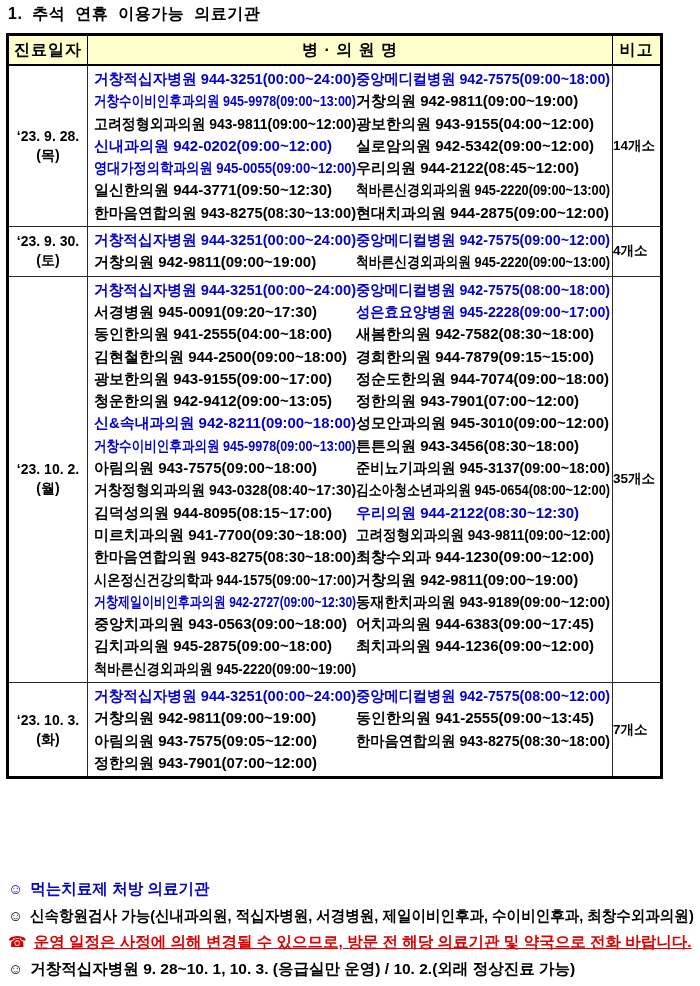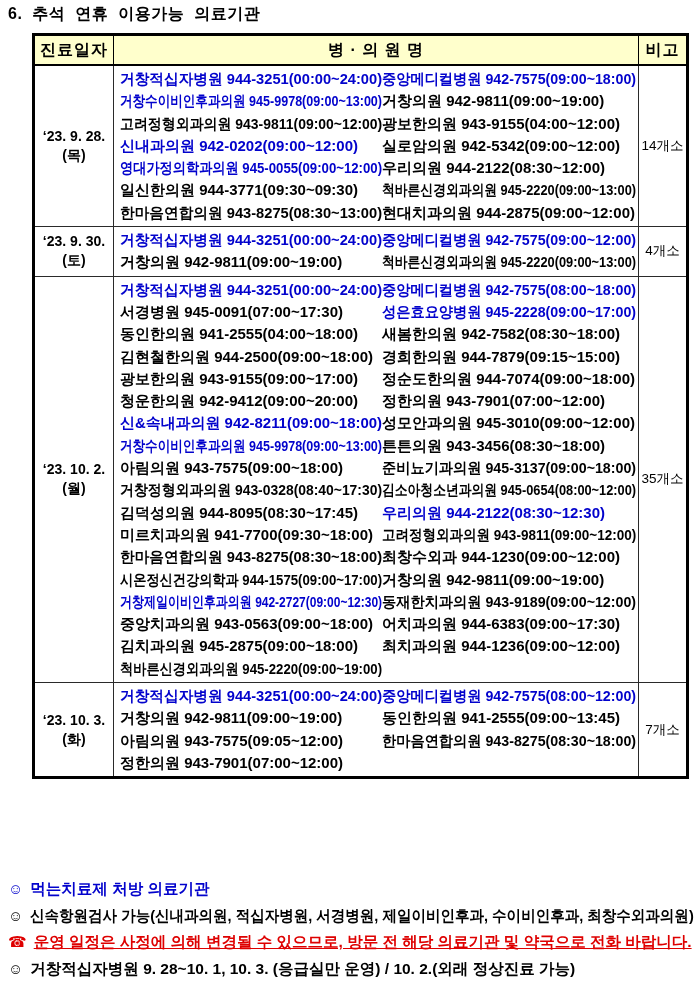--- a/index.html
+++ b/index.html
@@ -5,56 +5,56 @@
   html,body{margin:0;padding:0;}
   body{
     width:700px;height:986px;position:relative;background:#fff;color:#000;
     font-family:"Liberation Sans","DejaVu Sans",sans-serif;overflow:hidden;
   }
   .page-title{
     position:absolute;left:8px;top:4px;font-size:16px;font-weight:700;
     word-spacing:5px;letter-spacing:.5px;white-space:nowrap;
   }
   table.sched{
-    position:absolute;left:32px;top:33px;width:654px;
+    position:absolute;left:6px;top:33px;width:654px;
     border-collapse:collapse;table-layout:fixed;border:3px solid #000;padding-left:36px;
   }
   table.sched th{
     background:var(--hdr-bg,#FFFFCC);border:1.5px solid #000;border-bottom:2.5px solid #000;
     height:28px;font-size:16px;font-weight:700;padding:0;letter-spacing:1px;
   }
   table.sched td{border:1.2px solid #2a2a2a;padding:0;vertical-align:middle;}
   tbody tr:nth-child(1){height:158px;}
   tbody tr:nth-child(2){height:39px;}
   tbody tr:nth-child(3){height:49px;}
   tbody tr:nth-child(4){height:39px;}
   tbody tr:nth-child(5){height:423px;}
   tbody tr:nth-child(6){height:96px;}
   .date-cell{text-align:center;font-weight:700;font-size:14px;line-height:19px;white-space:nowrap;}
   .date-cell.red{color:var(--red,#DE0000);}
-  .note-cell{text-align:center;font-weight:400;font-size:13.5px;white-space:nowrap;}
+  .note-cell{font-weight:700;font-size:13.5px;white-space:nowrap;}
   .cols{display:flex;padding:2px 2px 2px 6px;}
   .col{display:flex;flex-direction:column;min-width:0;}
   .col.left{flex:0 0 262px;width:262px;}
   .col.right{flex:1 1 auto;}
   .entry{line-height:22.3px;font-size:15px;font-weight:600;white-space:nowrap;overflow:visible;}
   .entry.blue{color:var(--blue,#0202CC);}
   .fit{display:inline-block;transform-origin:0 50%;white-space:nowrap;}
   .footer{position:absolute;left:8px;top:876px;width:686px;}
   .fline{display:flex;align-items:baseline;line-height:26.5px;font-size:15.5px;font-weight:700;white-space:nowrap;}
   .fline .icon{flex:0 0 auto;margin-right:7px;font-size:15px;}
   .fline .txt{flex:1 1 auto;min-width:0;}
   .fline.blue{color:var(--blue,#0202CC);}
   .fline.red{color:var(--red,#DE0000);}
   .fline.red .txt .fit{text-decoration:underline;}
 </style>
 </head>
 <body style="--blue: #0202CC; --red: #DE0000; --hdr-bg: #FFFFCC;">
 
-<div class="page-title">6. 추석 연휴 이용가능 의료기관</div>
+<div class="page-title">1. 추석 연휴 이용가능 의료기관</div>
 
 <table class="sched">
   <colgroup>
     <col style="width:80px">
       <col style="width:525px">
       <col style="width:49px">
   </colgroup>
   <thead>
     <tr>
       <th>진료일자</th>
@@ -69,29 +69,29 @@
           <div>(목)</div>
         </td>
         <td>
           <div class="cols">
             <div class="col left">
               <div class="entry blue"><span class="fit" style="transform: scaleX(0.977612);">거창적십자병원 944-3251(00:00~24:00)</span></div>
               <div class="entry blue"><span class="fit" style="transform: scaleX(0.837061);">거창수이비인후과의원 945-9978(09:00~13:00)</span></div>
               <div class="entry"><span class="fit" style="transform: scaleX(0.929078);">고려정형외과의원 943-9811(09:00~12:00)</span></div>
               <div class="entry blue"><span class="fit">신내과의원 942-0202(09:00~12:00)</span></div>
               <div class="entry blue"><span class="fit" style="transform: scaleX(0.879195);">영대가정의학과의원 945-0055(09:00~12:00)</span></div>
-              <div class="entry"><span class="fit">일신한의원 944-3771(09:30~09:30)</span></div>
+              <div class="entry"><span class="fit">일신한의원 944-3771(09:50~12:30)</span></div>
               <div class="entry"><span class="fit" style="transform: scaleX(0.977612);">한마음연합의원 943-8275(08:30~13:00)</span></div>
             </div>
             <div class="col right">
               <div class="entry blue"><span class="fit" style="transform: scaleX(0.947761);">중앙메디컬병원 942-7575(09:00~18:00)</span></div>
               <div class="entry"><span class="fit">거창의원 942-9811(09:00~19:00)</span></div>
               <div class="entry"><span class="fit">광보한의원 943-9155(04:00~12:00)</span></div>
               <div class="entry"><span class="fit">실로암의원 942-5342(09:00~12:00)</span></div>
-              <div class="entry"><span class="fit">우리의원 944-2122(08:30~12:00)</span></div>
+              <div class="entry"><span class="fit">우리의원 944-2122(08:45~12:00)</span></div>
               <div class="entry"><span class="fit" style="transform: scaleX(0.852349);">척바른신경외과의원 945-2220(09:00~13:00)</span></div>
               <div class="entry"><span class="fit">현대치과의원 944-2875(09:00~12:00)</span></div>
             </div>
           </div>
         </td>
         <td class="note-cell">14개소</td>
       </tr>
       <tr>
         <td class="date-cell">
           <div>‘23. 9. 30.</div>
@@ -113,30 +113,30 @@
       </tr>
       <tr>
         <td class="date-cell">
           <div>‘23. 10. 2.</div>
           <div>(월)</div>
         </td>
         <td>
           <div class="cols">
             <div class="col left">
               <div class="entry blue"><span class="fit" style="transform: scaleX(0.977612);">거창적십자병원 944-3251(00:00~24:00)</span></div>
-              <div class="entry"><span class="fit">서경병원 945-0091(07:00~17:30)</span></div>
+              <div class="entry"><span class="fit">서경병원 945-0091(09:20~17:30)</span></div>
               <div class="entry"><span class="fit">동인한의원 941-2555(04:00~18:00)</span></div>
               <div class="entry"><span class="fit">김현철한의원 944-2500(09:00~18:00)</span></div>
               <div class="entry"><span class="fit">광보한의원 943-9155(09:00~17:00)</span></div>
-              <div class="entry"><span class="fit">청운한의원 942-9412(09:00~20:00)</span></div>
+              <div class="entry"><span class="fit">청운한의원 942-9412(09:00~13:05)</span></div>
               <div class="entry blue"><span class="fit" style="transform: scaleX(0.996198);">신&amp;속내과의원 942-8211(09:00~18:00)</span></div>
               <div class="entry blue"><span class="fit" style="transform: scaleX(0.837061);">거창수이비인후과의원 945-9978(09:00~13:00)</span></div>
               <div class="entry"><span class="fit">아림의원 943-7575(09:00~18:00)</span></div>
               <div class="entry"><span class="fit" style="transform: scaleX(0.925795);">거창정형외과의원 943-0328(08:40~17:30)</span></div>
-              <div class="entry"><span class="fit">김덕성의원 944-8095(08:30~17:45)</span></div>
+              <div class="entry"><span class="fit">김덕성의원 944-8095(08:15~17:00)</span></div>
               <div class="entry"><span class="fit">미르치과의원 941-7700(09:30~18:00)</span></div>
               <div class="entry"><span class="fit" style="transform: scaleX(0.977612);">한마음연합의원 943-8275(08:30~18:00)</span></div>
               <div class="entry"><span class="fit" style="transform: scaleX(0.879195);">시온정신건강의학과 944-1575(09:00~17:00)</span></div>
               <div class="entry blue"><span class="fit" style="transform: scaleX(0.79878);">거창제일이비인후과의원 942-2727(09:00~12:30)</span></div>
               <div class="entry"><span class="fit">중앙치과의원 943-0563(09:00~18:00)</span></div>
               <div class="entry"><span class="fit">김치과의원 945-2875(09:00~18:00)</span></div>
               <div class="entry"><span class="fit" style="transform: scaleX(0.879195);">척바른신경외과의원 945-2220(09:00~19:00)</span></div>
             </div>
             <div class="col right">
               <div class="entry blue"><span class="fit" style="transform: scaleX(0.947761);">중앙메디컬병원 942-7575(08:00~18:00)</span></div>
@@ -147,21 +147,21 @@
               <div class="entry"><span class="fit">정한의원 943-7901(07:00~12:00)</span></div>
               <div class="entry"><span class="fit">성모안과의원 945-3010(09:00~12:00)</span></div>
               <div class="entry"><span class="fit">튼튼의원 943-3456(08:30~18:00)</span></div>
               <div class="entry"><span class="fit" style="transform: scaleX(0.947761);">준비뇨기과의원 945-3137(09:00~18:00)</span></div>
               <div class="entry"><span class="fit" style="transform: scaleX(0.852349);">김소아청소년과의원 945-0654(08:00~12:00)</span></div>
               <div class="entry blue"><span class="fit">우리의원 944-2122(08:30~12:30)</span></div>
               <div class="entry"><span class="fit" style="transform: scaleX(0.900709);">고려정형외과의원 943-9811(09:00~12:00)</span></div>
               <div class="entry"><span class="fit">최창수외과 944-1230(09:00~12:00)</span></div>
               <div class="entry"><span class="fit">거창의원 942-9811(09:00~19:00)</span></div>
               <div class="entry"><span class="fit" style="transform: scaleX(0.947761);">동재한치과의원 943-9189(09:00~12:00)</span></div>
-              <div class="entry"><span class="fit">어치과의원 944-6383(09:00~17:30)</span></div>
+              <div class="entry"><span class="fit">어치과의원 944-6383(09:00~17:45)</span></div>
               <div class="entry"><span class="fit">최치과의원 944-1236(09:00~12:00)</span></div>
             </div>
           </div>
         </td>
         <td class="note-cell">35개소</td>
       </tr>
       <tr>
         <td class="date-cell">
           <div>‘23. 10. 3.</div>
           <div>(화)</div>

